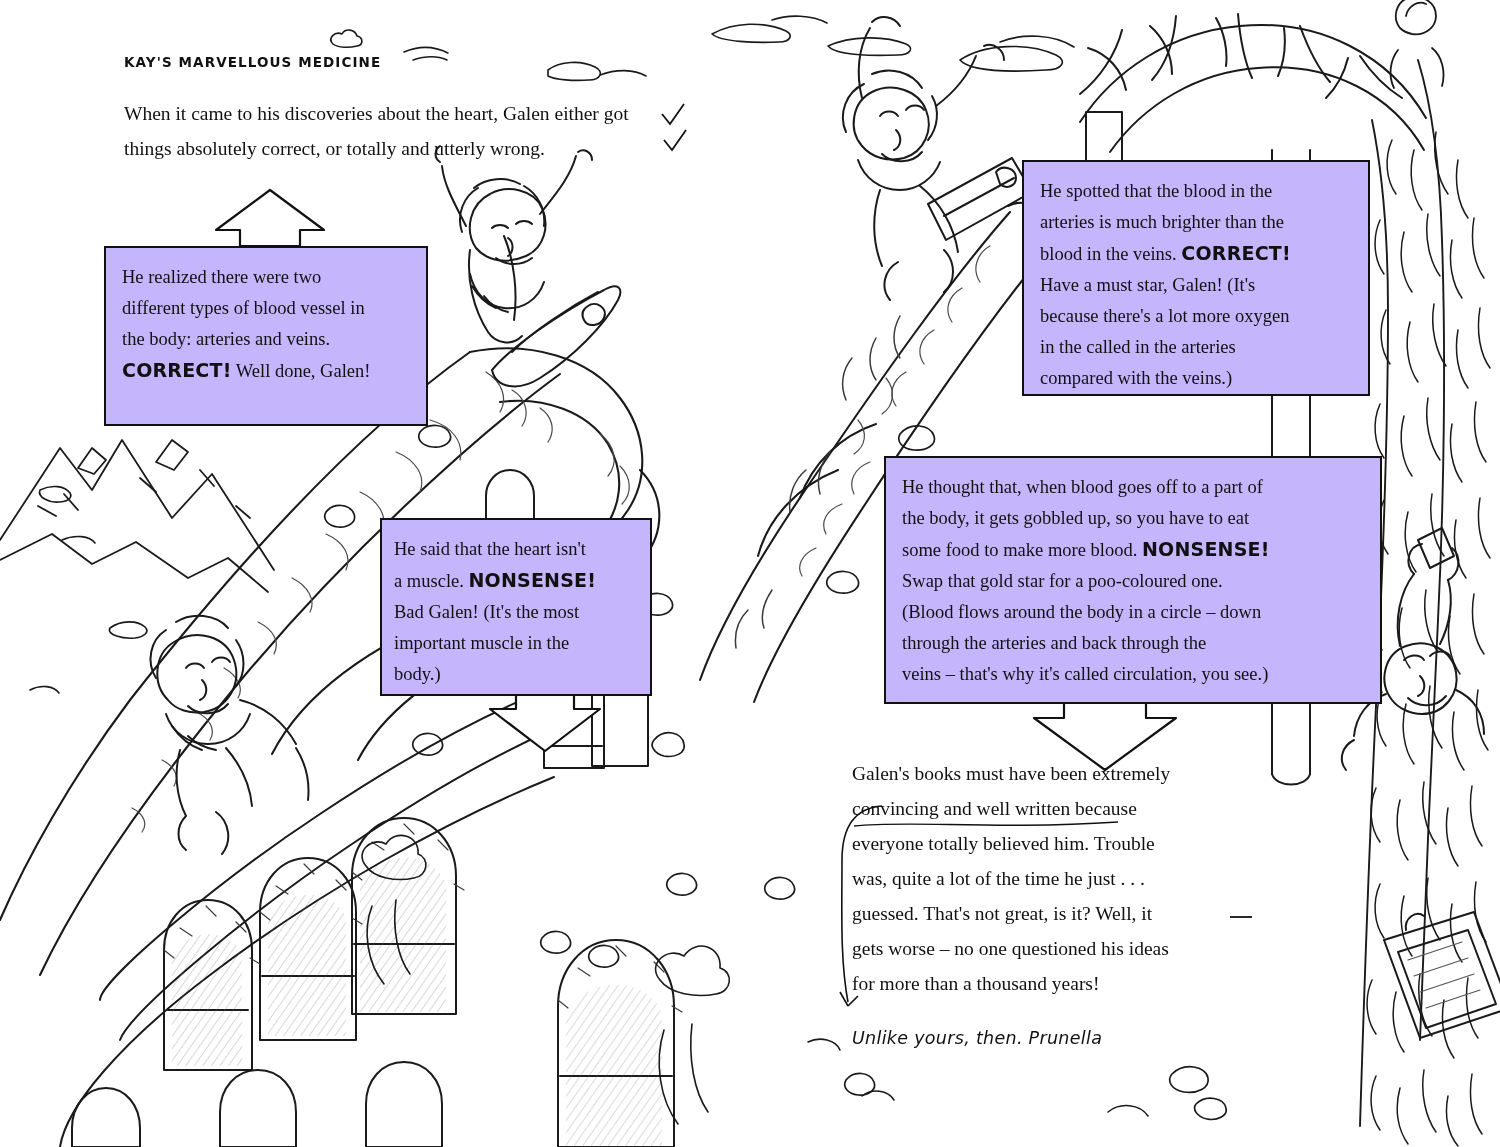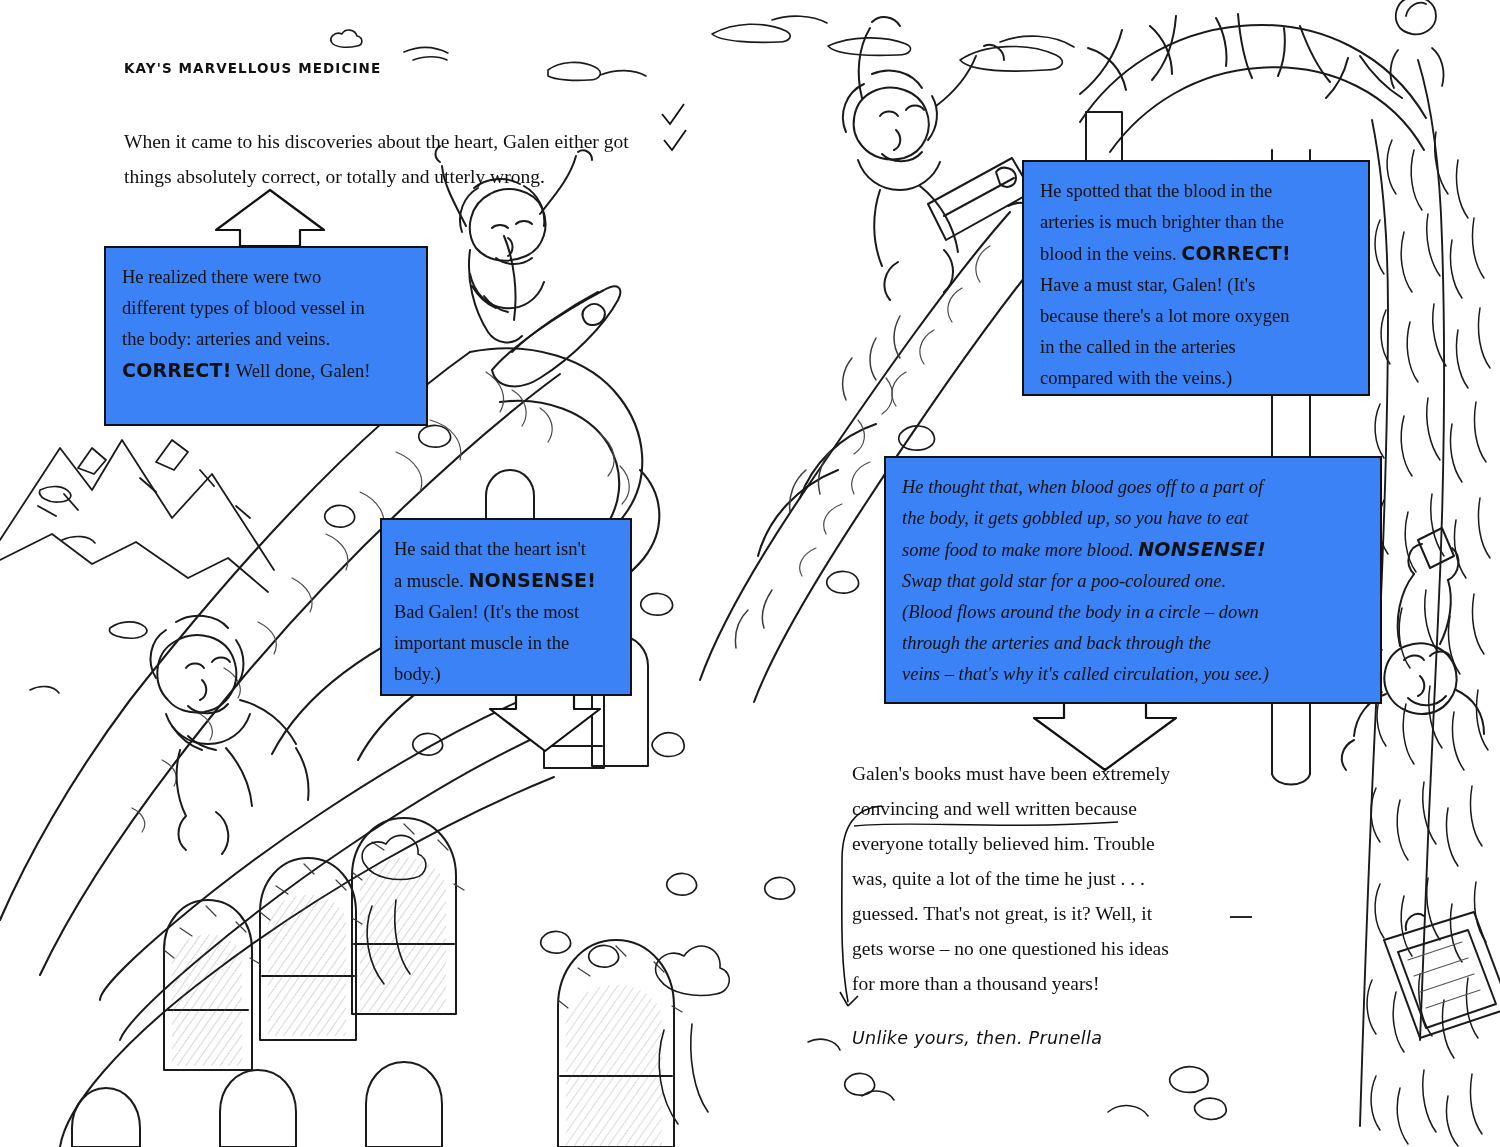--- a/index.html
+++ b/index.html
@@ -19,38 +19,38 @@
   .art {
     position: absolute;
     inset: 0;
     width: 1500px;
     height: 1147px;
     pointer-events: none;
   }
   .running-head {
     position: absolute;
     left: 124px;
-    top: 60px;
+    top: 54px;
     font-family: "DejaVu Sans", sans-serif;
     font-size: 13.5px;
     font-weight: 700;
     letter-spacing: 1.1px;
     color: #111;
     white-space: nowrap;
   }
   .body-text {
     position: absolute;
     font-family: "Liberation Serif", serif;
     font-size: 19.5px;
     line-height: 35px;
     color: #111;
   }
   .callout {
     position: absolute;
-    background: #3b82f6;
+    background: #c4b5fd;
     border: 2.2px solid #111111;
     box-sizing: border-box;
     font-family: "Liberation Serif", serif;
     font-size: 18.5px;
     line-height: 31px;
     color: #111;
     padding: 14px 16px 12px 16px;
   }
   .callout .strong {
     font-family: "DejaVu Sans", sans-serif;
@@ -366,34 +366,34 @@
     <path d="M2 5 h22" stroke="#111111" stroke-width="1.8"></path>
   </svg>
 
   <svg class="arrow-svg" style="left:658px; top:100px;" width="40" height="60" viewBox="0 0 40 60" xmlns="http://www.w3.org/2000/svg">
     <path d="M4 14 l8 10 l14 -20" fill="none" stroke="#111111" stroke-width="1.8"></path>
     <path d="M6 40 l8 10 l14 -20" fill="none" stroke="#111111" stroke-width="1.8"></path>
   </svg>
 
   <div class="running-head">KAY'S MARVELLOUS MEDICINE</div>
 
-  <div class="body-text" style="left:124px; top:124px; width:534px;">
+  <div class="body-text" style="left:124px; top:96px; width:534px;">
     <span>When it came to his discoveries about the heart, Galen either got things absolutely correct, or totally and utterly wrong.</span>
   </div>
 
   <div class="callout" style="left:104px; top:246px; width:324px; height:180px;">
     <div>He realized there were two</div>
     <div>different types of blood vessel in</div>
     <div>the body: arteries and veins.</div>
     <div>
       <span class="strong">CORRECT!</span><span> Well done, Galen!</span>
     </div>
   </div>
 
-  <div class="callout" style="left:380px; top:518px; width:252px; height:178px;padding-left:12px;">
+  <div class="callout" style="left:380px; top:518px; width:272px; height:178px;padding-left:12px;">
     <div>He said that the heart isn't</div>
     <div>
       <span>a muscle. </span><span class="strong">NONSENSE!</span>
     </div>
     <div>Bad Galen! (It's the most</div>
     <div>important muscle in the</div>
     <div>body.)</div>
   </div>
 
   <div class="callout" style="left:1022px; top:160px; width:348px; height:236px;">
@@ -401,21 +401,21 @@
     <div>arteries is much brighter than the</div>
     <div>
       <span>blood in the veins. </span><span class="strong">CORRECT!</span>
     </div>
     <div>Have a must star, Galen! (It's</div>
     <div>because there's a lot more oxygen</div>
     <div>in the called in the arteries</div>
     <div>compared with the veins.)</div>
   </div>
 
-  <div class="callout" style="left:884px; top:456px; width:498px; height:248px;font-style:italic;">
+  <div class="callout" style="left:884px; top:456px; width:498px; height:248px;">
     <div>He thought that, when blood goes off to a part of</div>
     <div>the body, it gets gobbled up, so you have to eat</div>
     <div>
       <span>some food to make more blood. </span><span class="strong">NONSENSE!</span>
     </div>
     <div>Swap that gold star for a poo-coloured one.</div>
     <div>(Blood flows around the body in a circle – down</div>
     <div>through the arteries and back through the</div>
     <div>veins – that's why it's called circulation, you see.)</div>
   </div>

